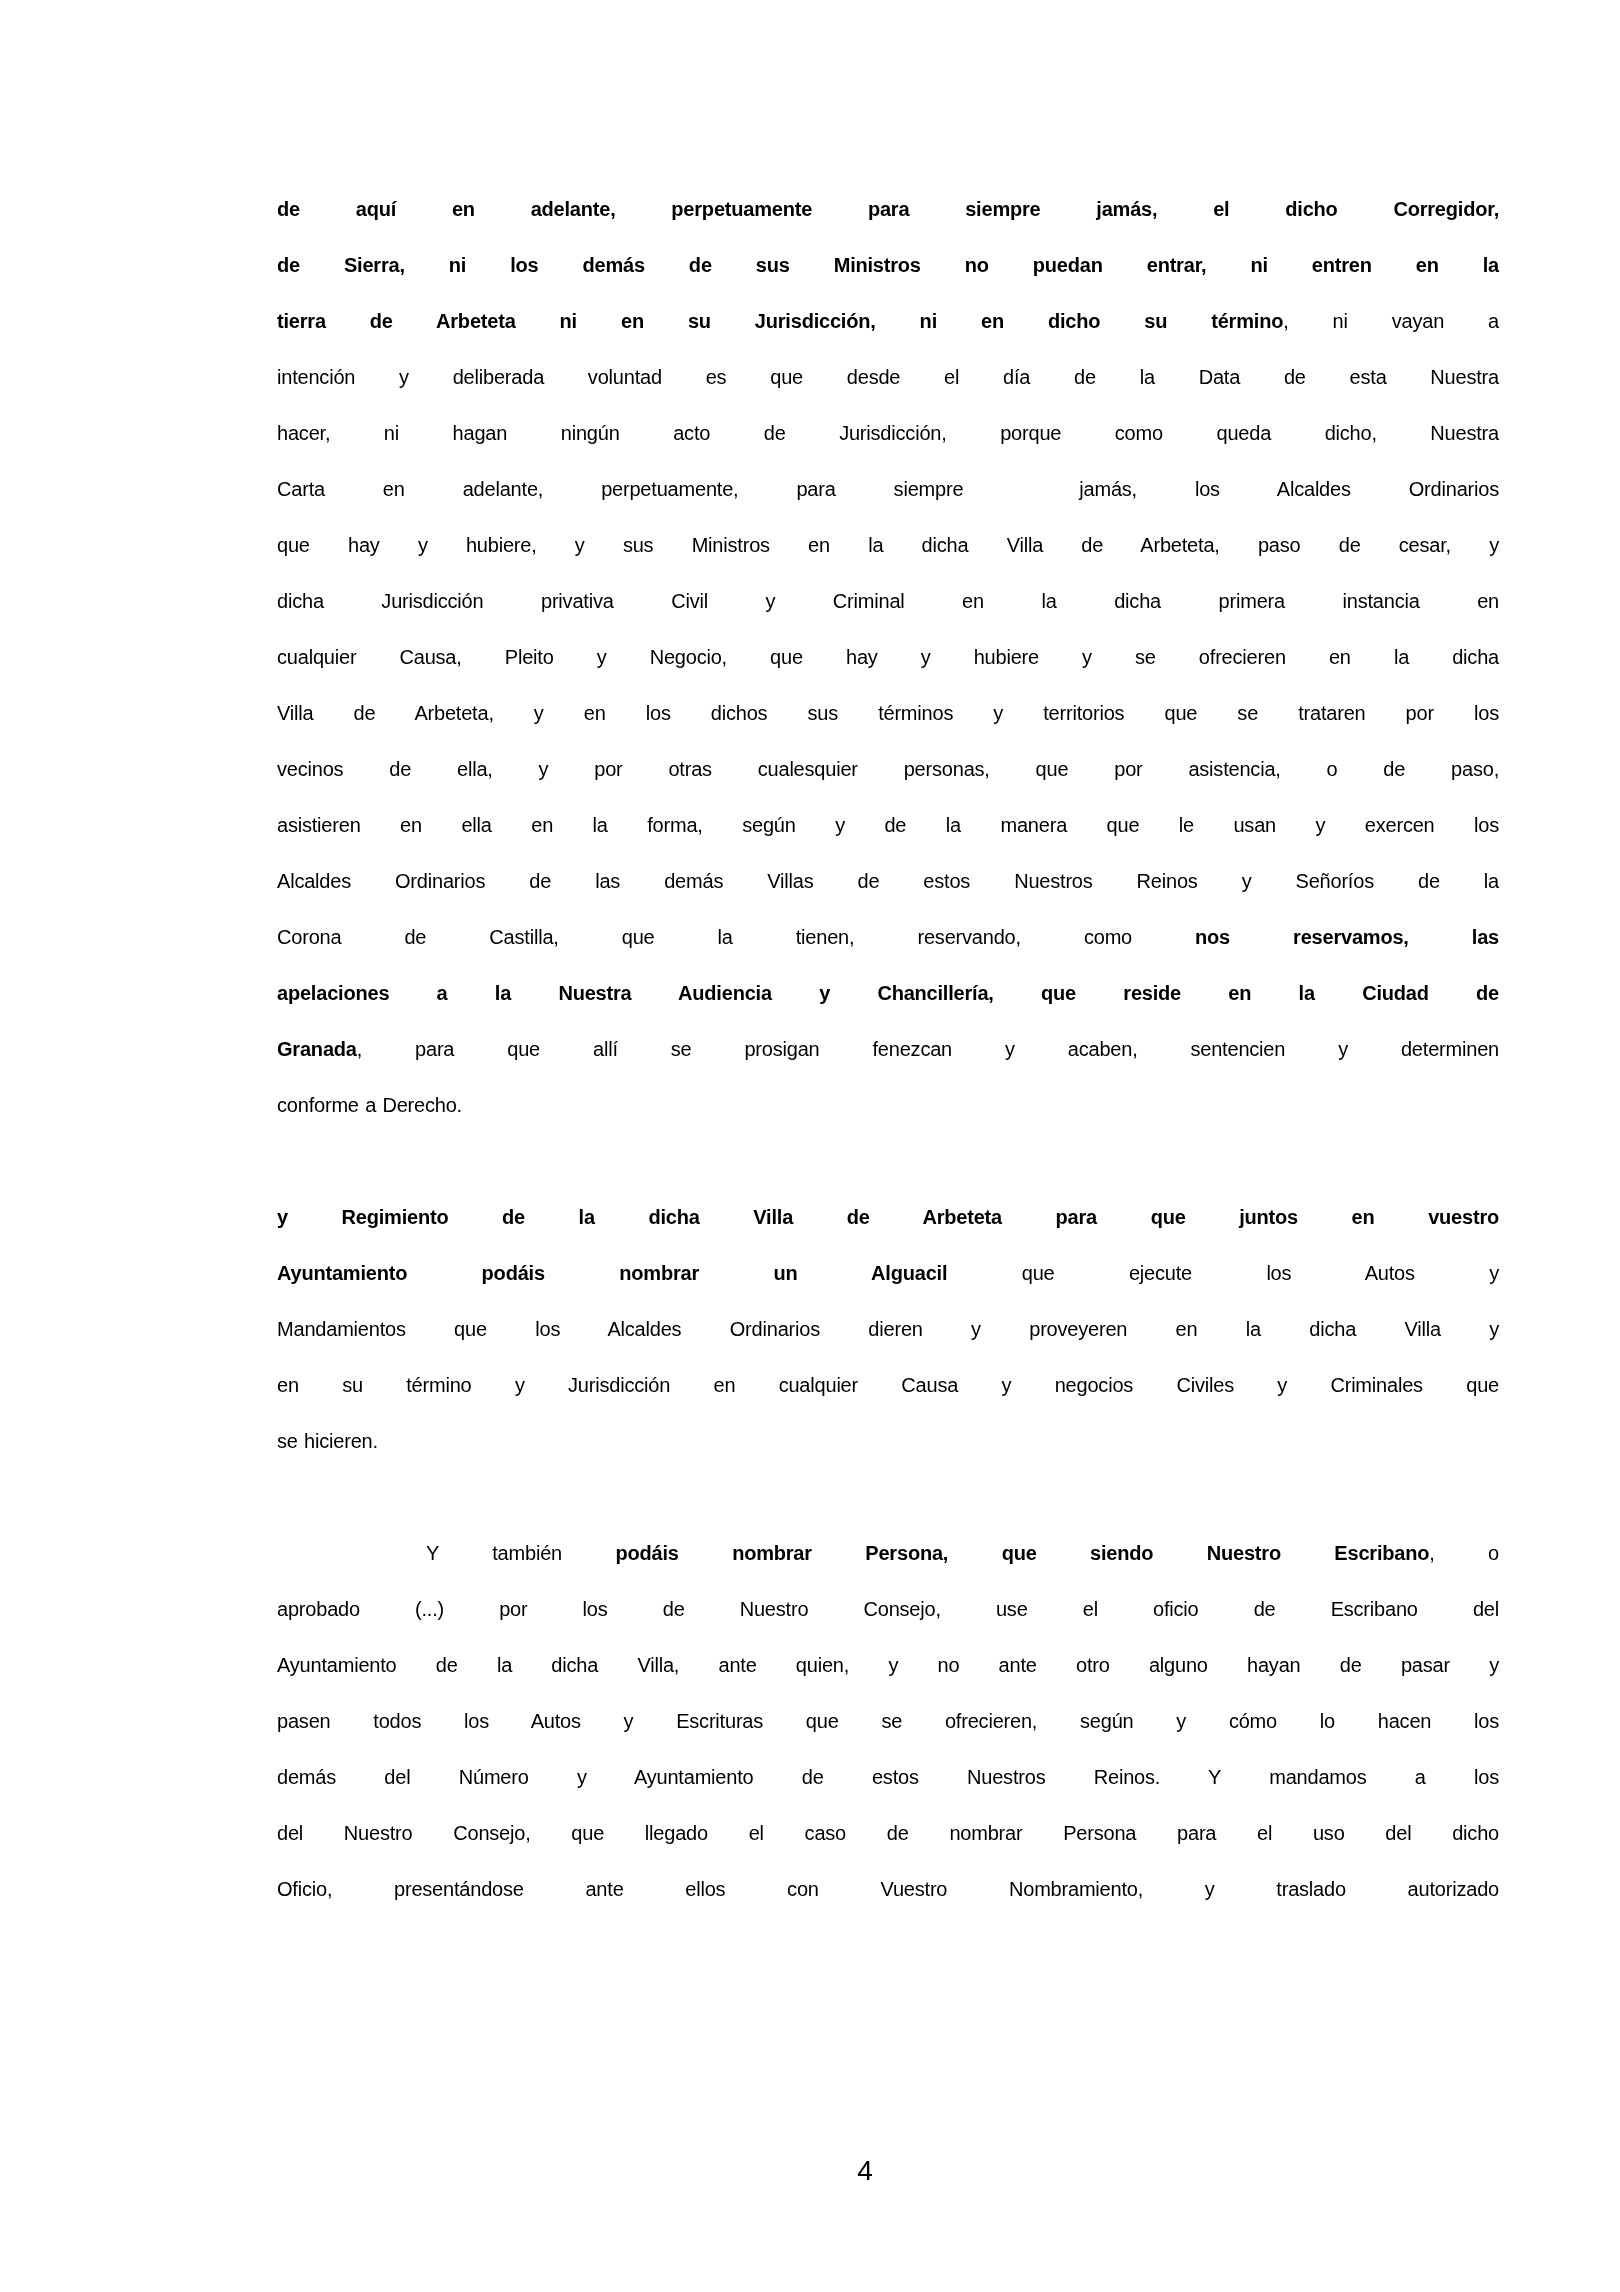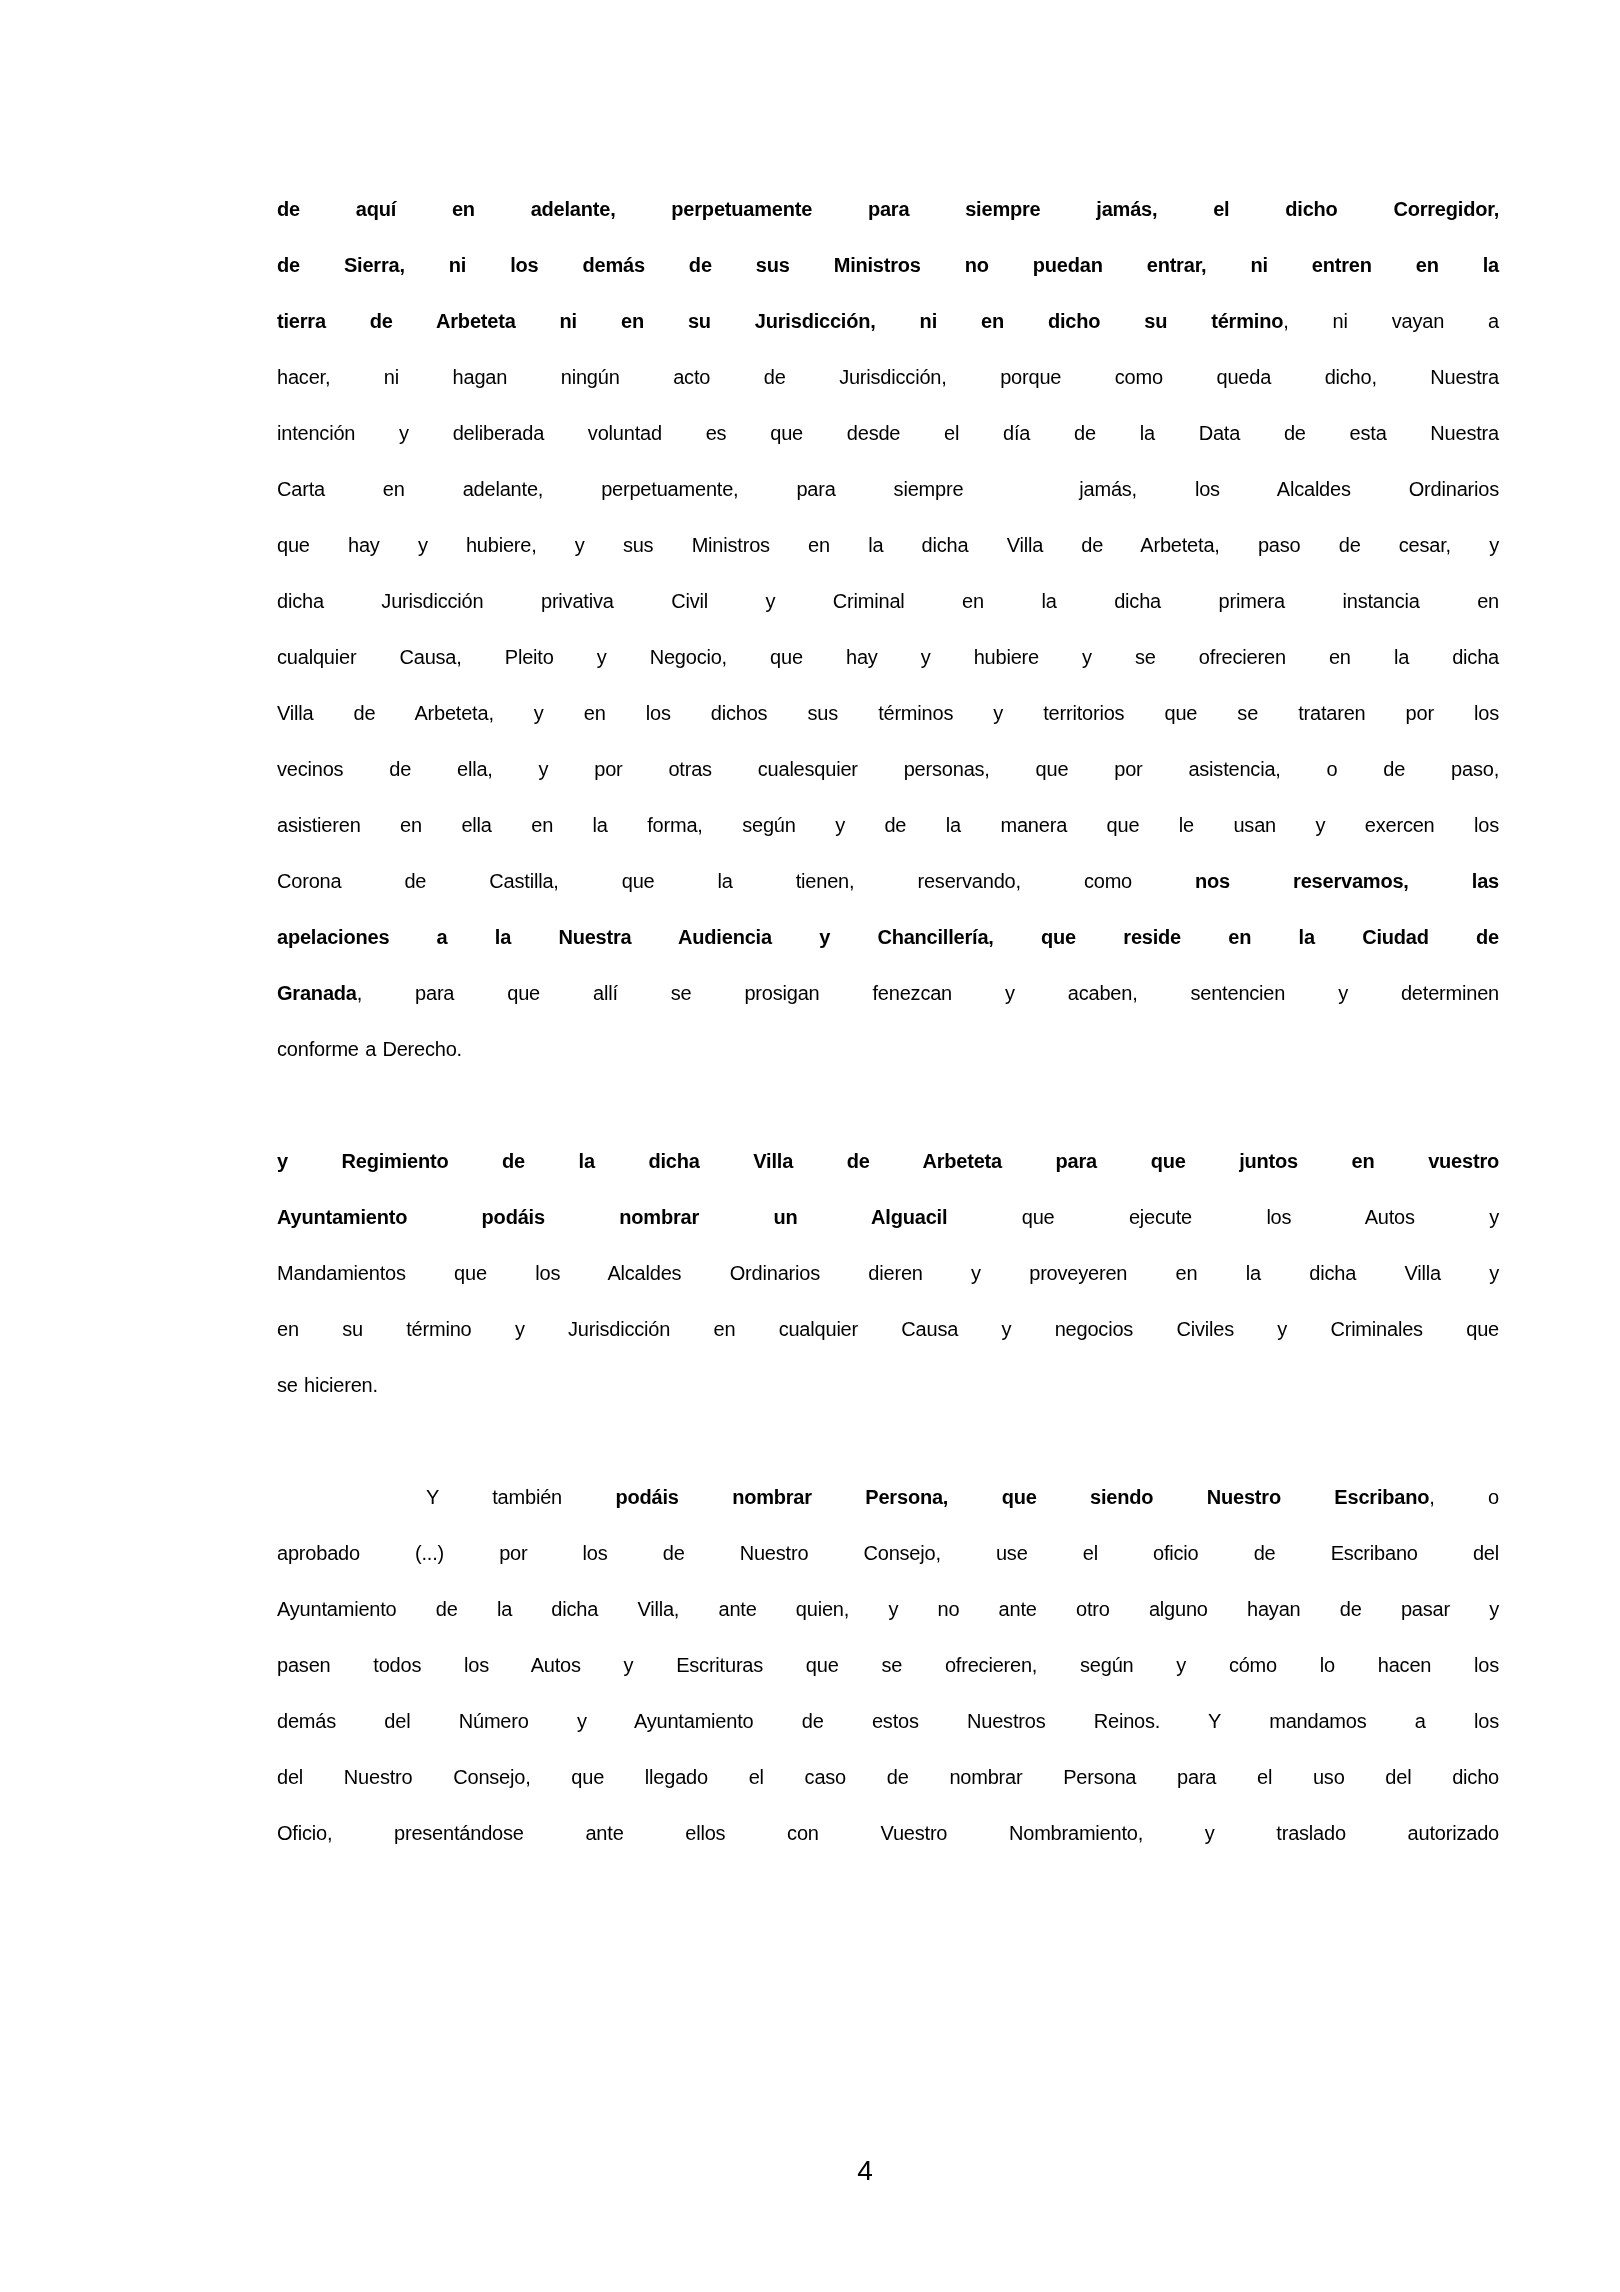--- a/index.html
+++ b/index.html
@@ -52,29 +52,30 @@
   }
 </style>
 </head>
 <body>
 
 <div class="doc-body">
     <div class="paragraph">
       <div class="line"><span class="bold">de aquí en adelante, perpetuamente para siempre jamás, el dicho Corregidor,</span></div>
       <div class="line"><span class="bold">de Sierra, ni los demás de sus Ministros no puedan entrar, ni entren en la</span></div>
       <div class="line"><span class="bold">tierra de Arbeteta ni en su Jurisdicción, ni en dicho su término</span><span>, ni vayan a</span></div>
+      <div class="line"><span>intención y deliberada voluntad es que desde el día de la Data de esta Nuestra</span></div>
       <div class="line"><span>hacer, ni hagan ningún acto de Jurisdicción, porque como queda dicho, Nuestra</span></div>
-      <div class="line"><span>intención y deliberada voluntad es que desde el día de la Data de esta Nuestra</span></div>
       <div class="line"><span>Carta en adelante, perpetuamente, para siempre&nbsp; jamás, los Alcaldes Ordinarios</span></div>
       <div class="line"><span>que hay y hubiere, y sus Ministros en la dicha Villa de Arbeteta, paso de cesar, y</span></div>
       <div class="line"><span>dicha Jurisdicción privativa Civil y Criminal en la dicha primera instancia en</span></div>
       <div class="line"><span>cualquier Causa, Pleito y Negocio, que hay y hubiere y se ofrecieren en la dicha</span></div>
       <div class="line"><span>Villa de Arbeteta, y en los dichos sus términos y territorios que se trataren por los</span></div>
       <div class="line"><span>vecinos de ella, y por otras cualesquier personas, que por asistencia, o de paso,</span></div>
       <div class="line"><span>asistieren en ella en la forma, según y de la manera que le usan y exercen los</span></div>
+      <div class="line"><span>Alcaldes Ordinarios de las demás Villas de estos Nuestros Reinos y Señoríos de la</span></div>
       <div class="line"><span>Corona de Castilla, que la tienen, reservando, como </span><span class="bold">nos reservamos, las</span></div>
       <div class="line"><span class="bold">apelaciones a la Nuestra Audiencia y Chancillería, que reside en la Ciudad de</span></div>
       <div class="line"><span class="bold">Granada</span><span>, para que allí se prosigan fenezcan y acaben, sentencien y determinen</span></div>
       <div class="line endline"><span>conforme a Derecho.</span></div>
     </div>
     <div class="paragraph">
       <div class="line"><span class="bold">y Regimiento de la dicha Villa de Arbeteta para que juntos en vuestro</span></div>
       <div class="line"><span class="bold">Ayuntamiento podáis nombrar un Alguacil</span><span> que ejecute los Autos y</span></div>
       <div class="line"><span>Mandamientos que los Alcaldes Ordinarios dieren y proveyeren en la dicha Villa y</span></div>
       <div class="line"><span>en su término y Jurisdicción en cualquier Causa y negocios Civiles y Criminales que</span></div>

